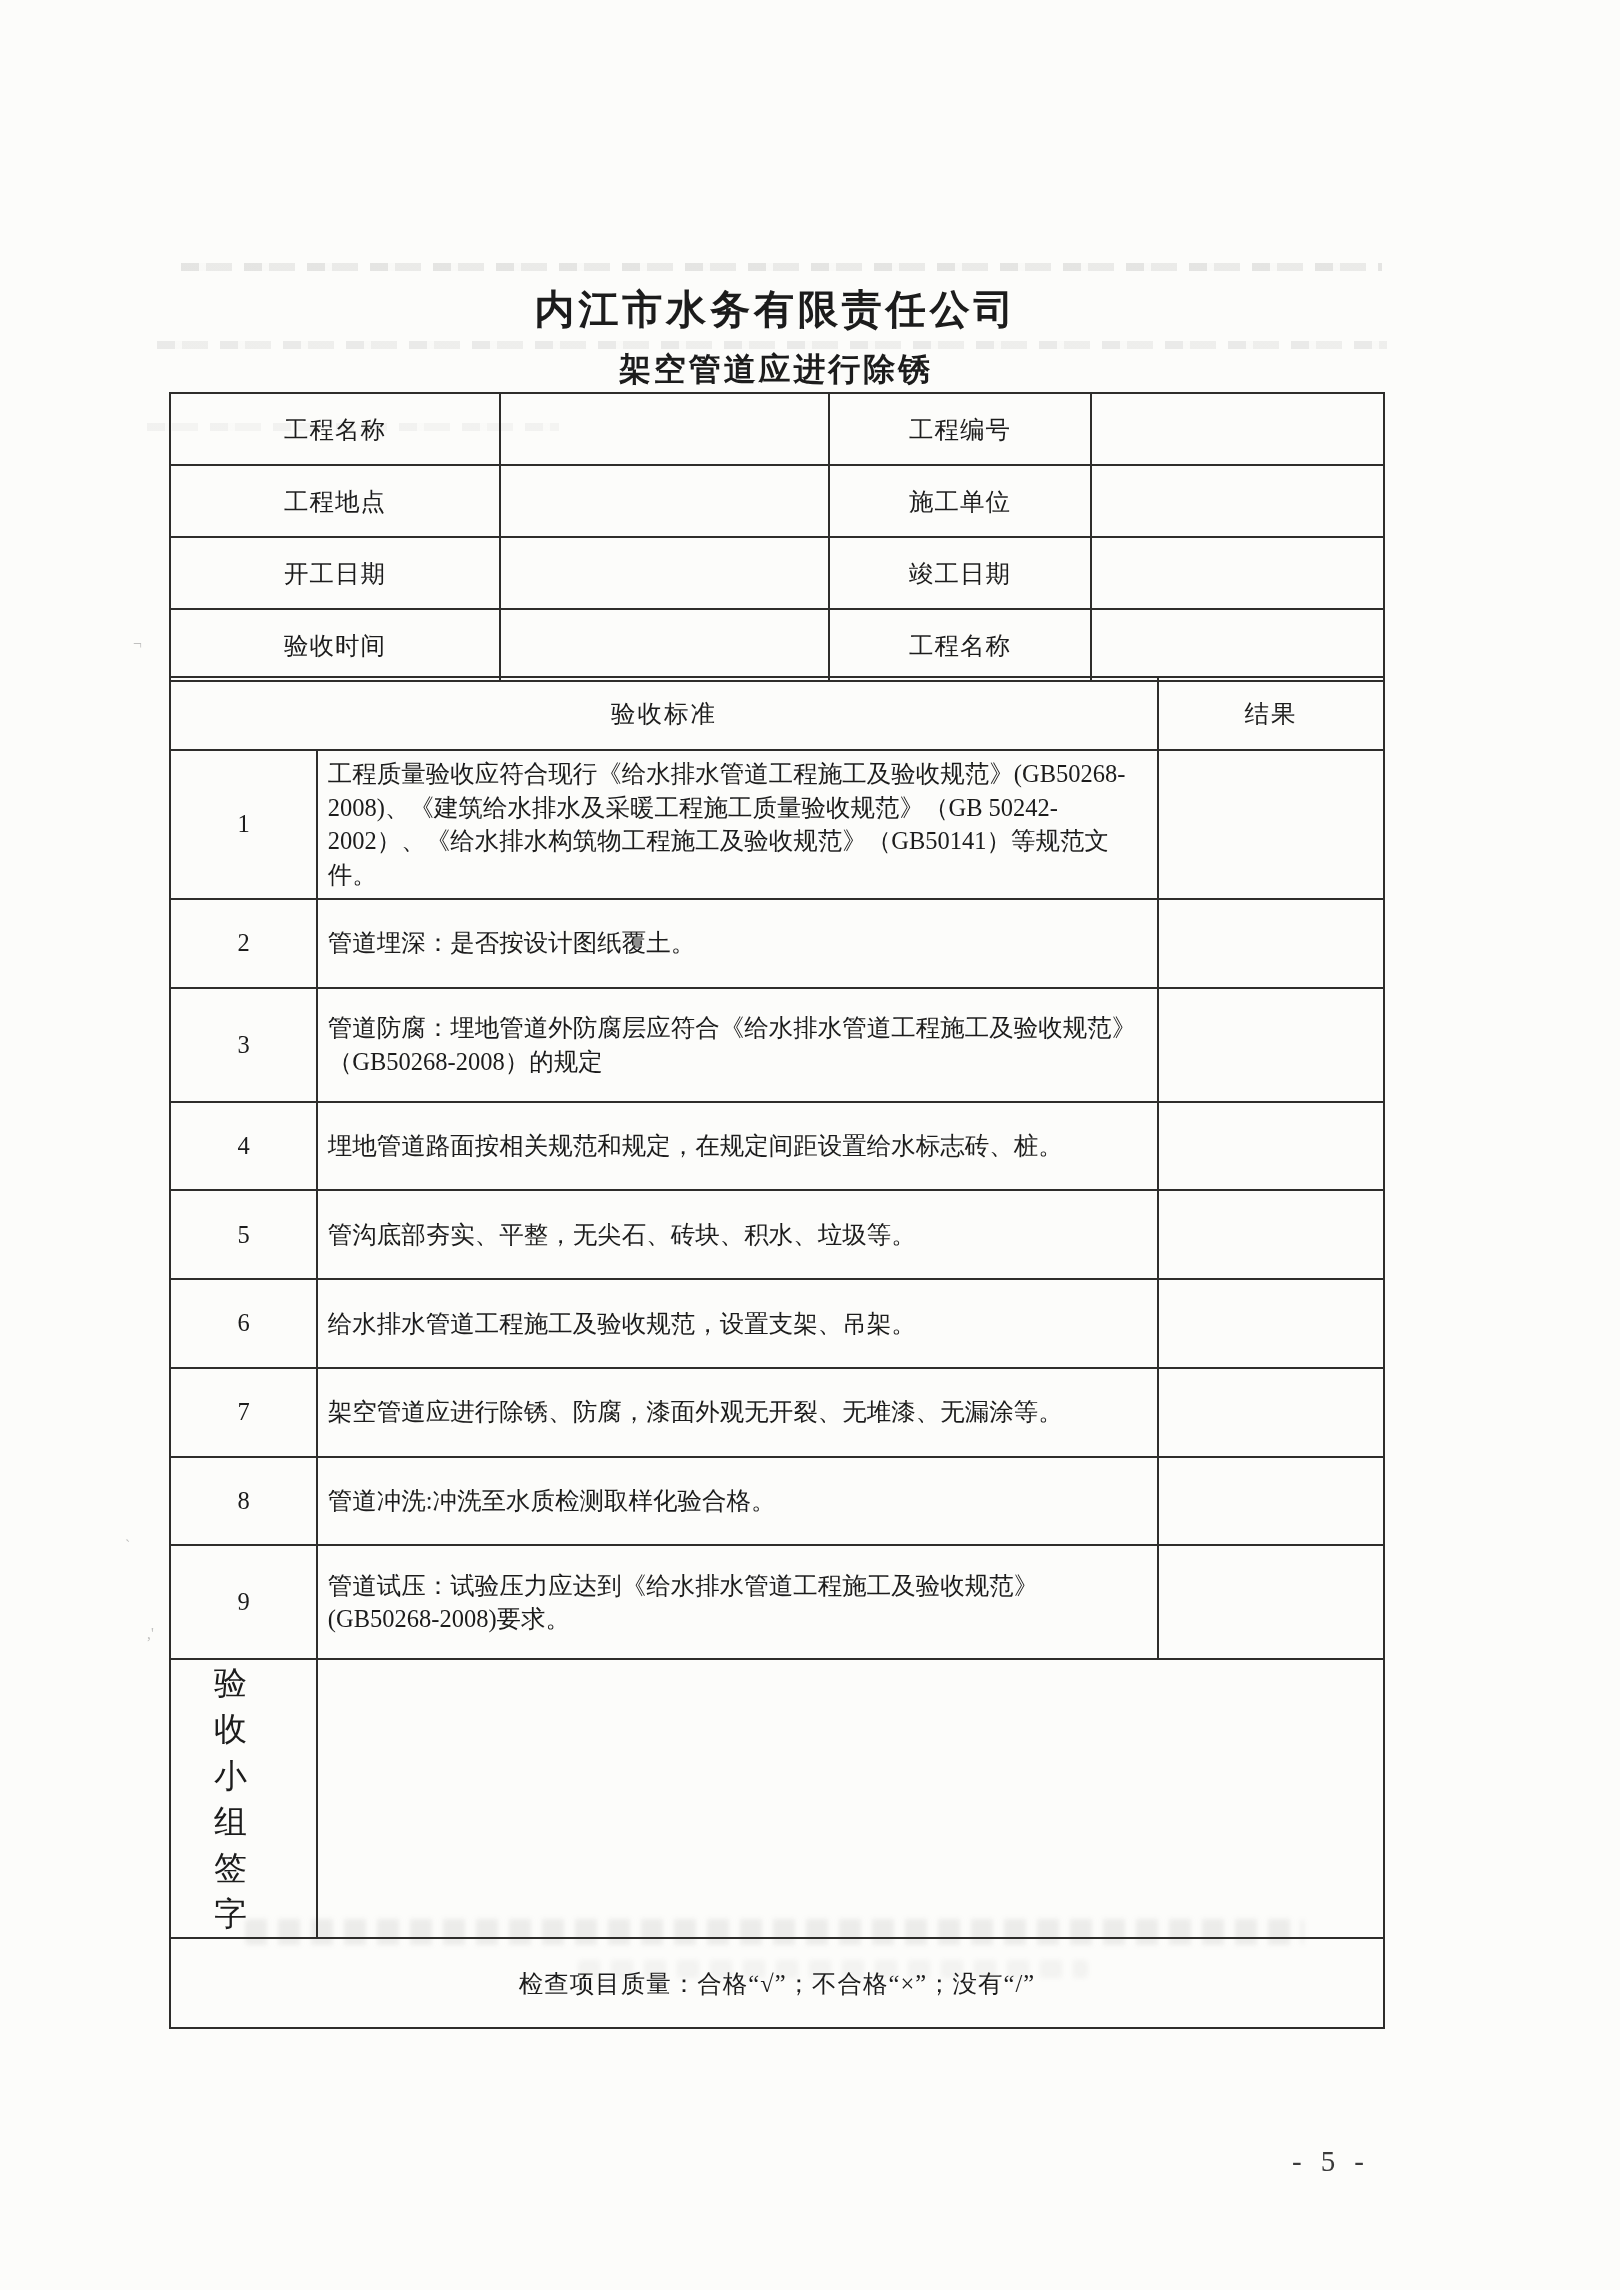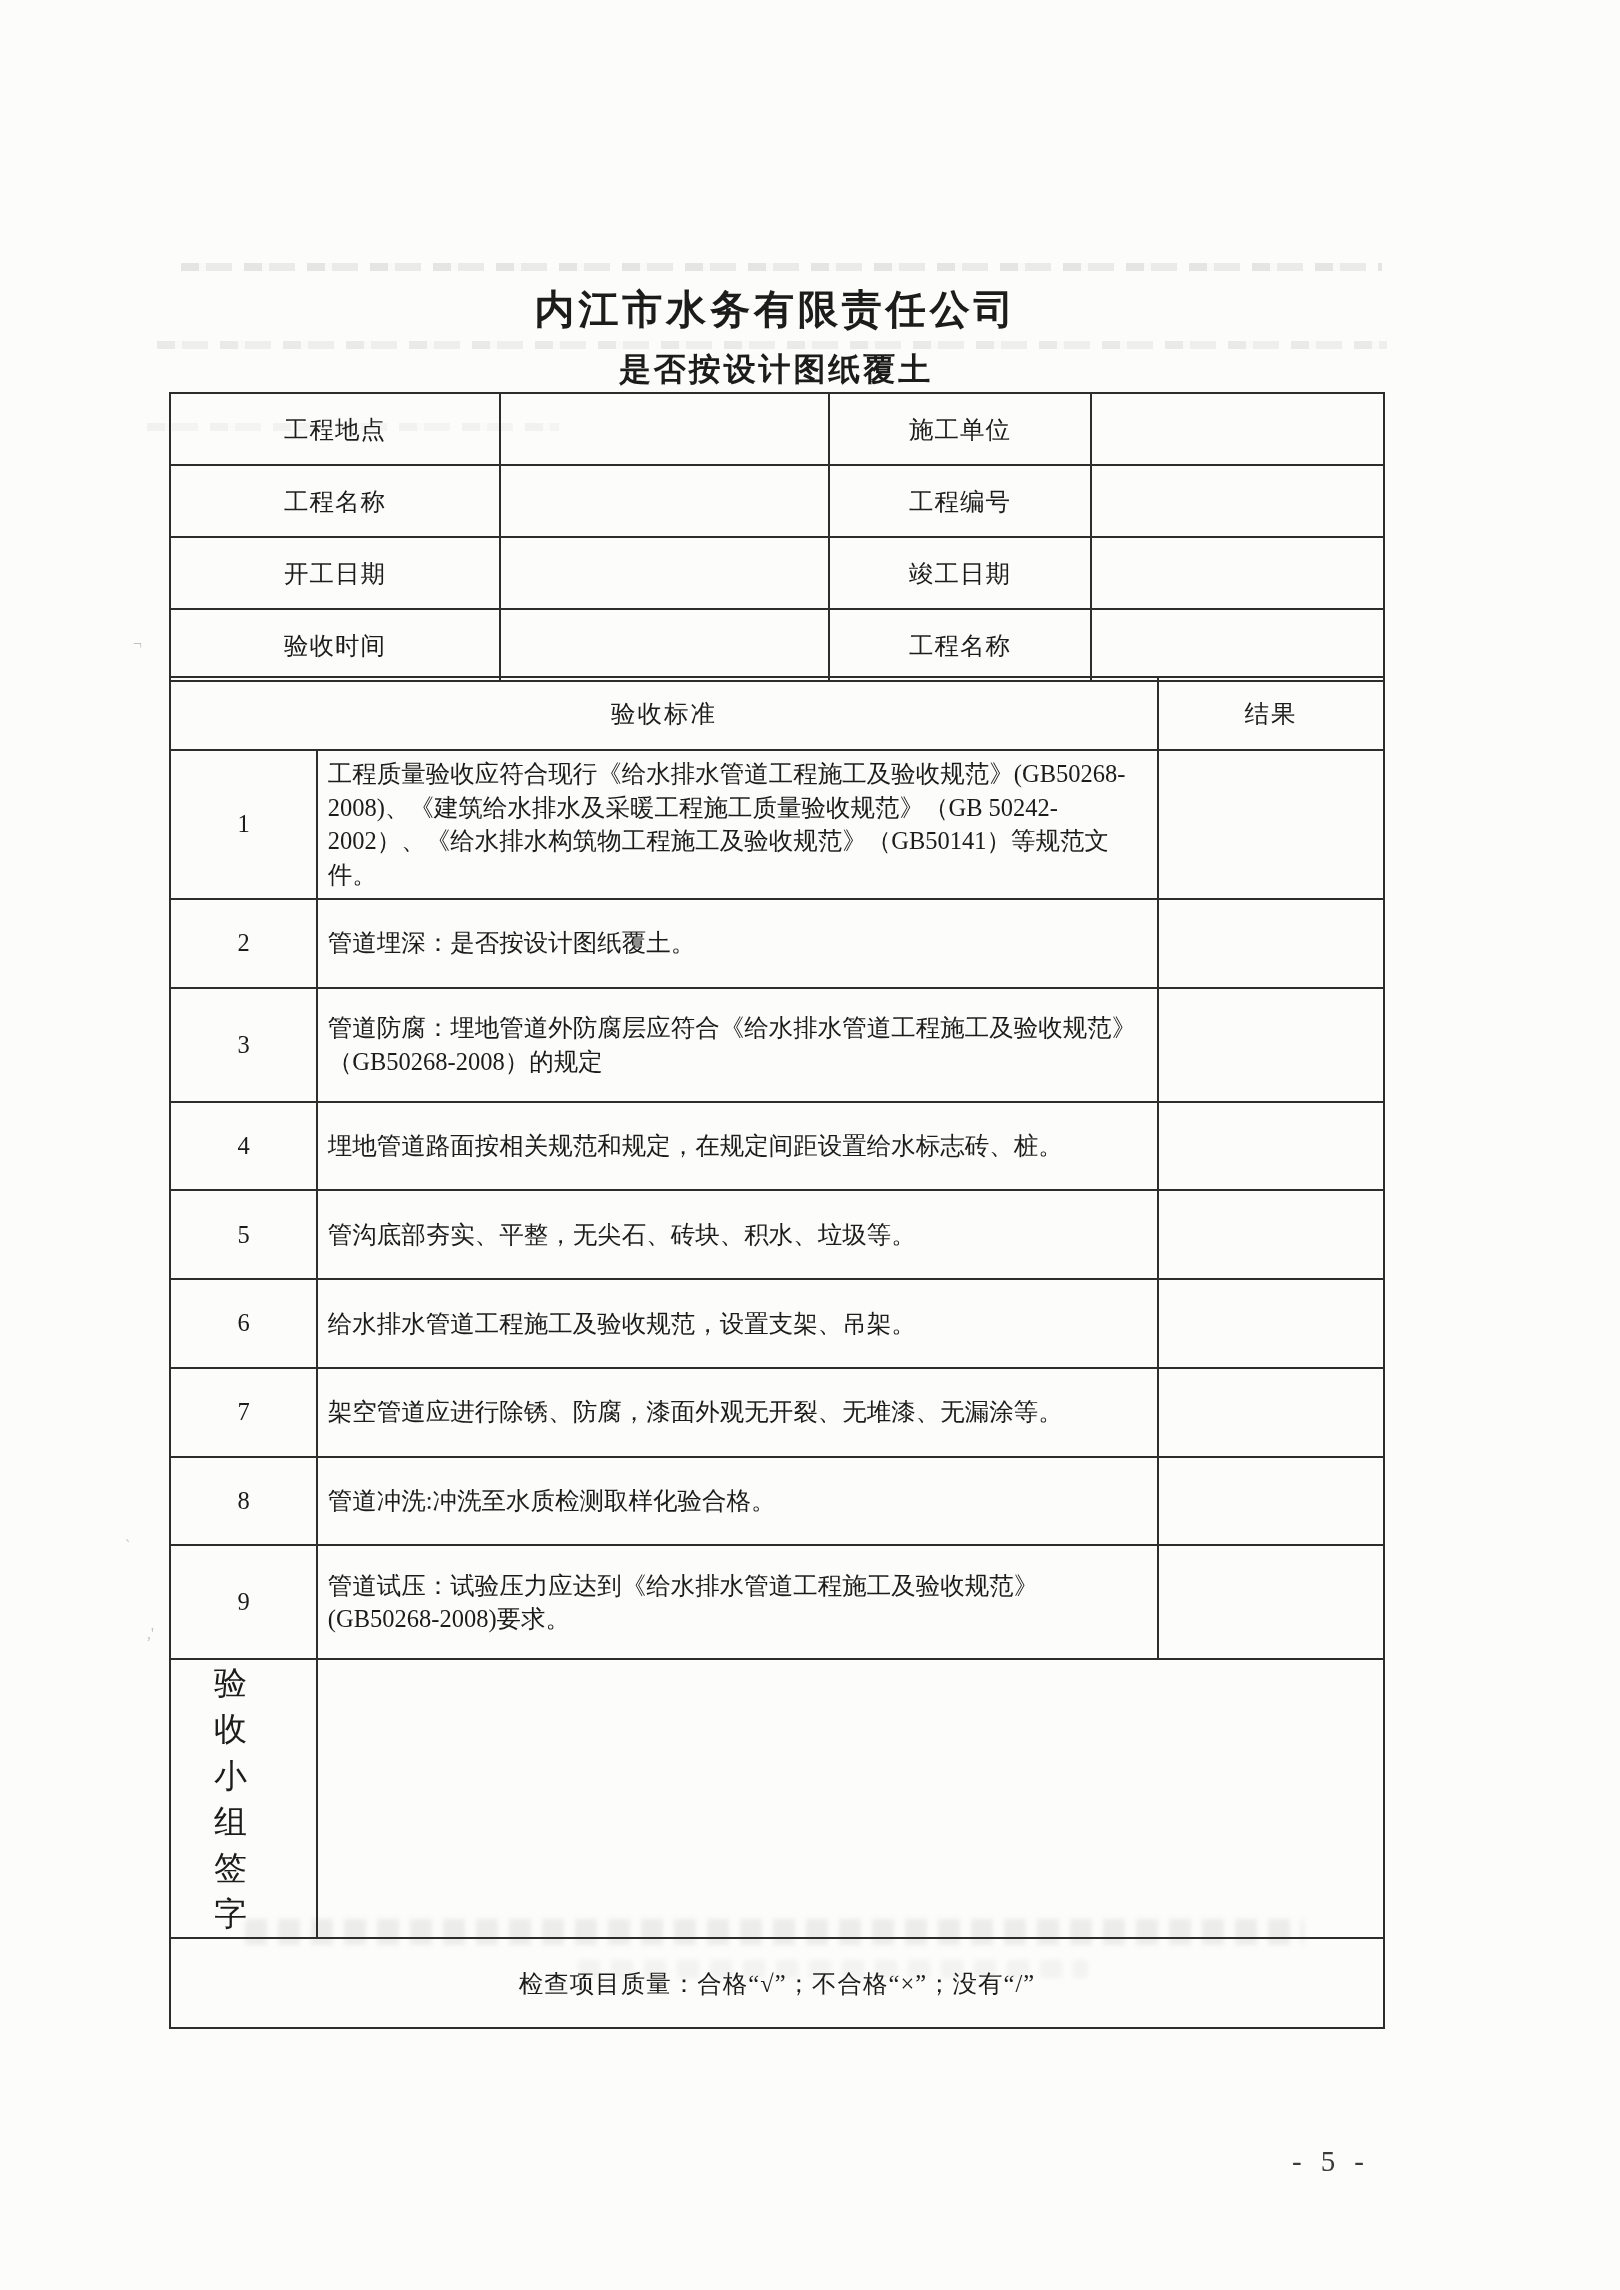--- a/index.html
+++ b/index.html
@@ -76,40 +76,40 @@
   <div class="streak" style="left:181px;top:263px;width:1201px;"></div>
   <div class="streak" style="left:157px;top:341px;width:1230px;opacity:.8;"></div>
   <div class="streak" style="left:147px;top:423px;width:412px;opacity:.45;"></div>
   <div class="ghost" style="left:245px;top:1919px;width:1059px;height:25.5px;"></div>
   <div class="ghost" style="left:578px;top:1960px;width:510px;height:17.6px;opacity:.6;"></div>
   <div class="margin-mark" style="left:133px;top:635px;">¬</div>
   <div class="margin-mark" style="left:125px;top:1537px;">`</div>
   <div class="margin-mark" style="left:147px;top:1625px;">,'</div>
 
   <div class="title1">内江市水务有限责任公司</div>
-  <div class="title2">是否按设计图纸覆土</div>
+  <div class="title2">架空管道应进行除锈</div>
 
   <table class="info-table outer">
     <colgroup>
         <col style="width:330px">
         <col style="width:329px">
         <col style="width:262px">
         <col style="width:293px">
       </colgroup>
     <tbody>
         <tr>
+      <td class="lbl">工程名称</td>
+      <td></td>
+      <td class="lbl">工程编号</td>
+      <td></td>
+    </tr>
+    <tr>
       <td class="lbl">工程地点</td>
       <td></td>
       <td class="lbl">施工单位</td>
-      <td></td>
-    </tr>
-    <tr>
-      <td class="lbl">工程名称</td>
-      <td></td>
-      <td class="lbl">工程编号</td>
       <td></td>
     </tr>
     <tr>
       <td class="lbl">开工日期</td>
       <td></td>
       <td class="lbl">竣工日期</td>
       <td></td>
     </tr>
     <tr>
       <td class="lbl">验收时间</td>

